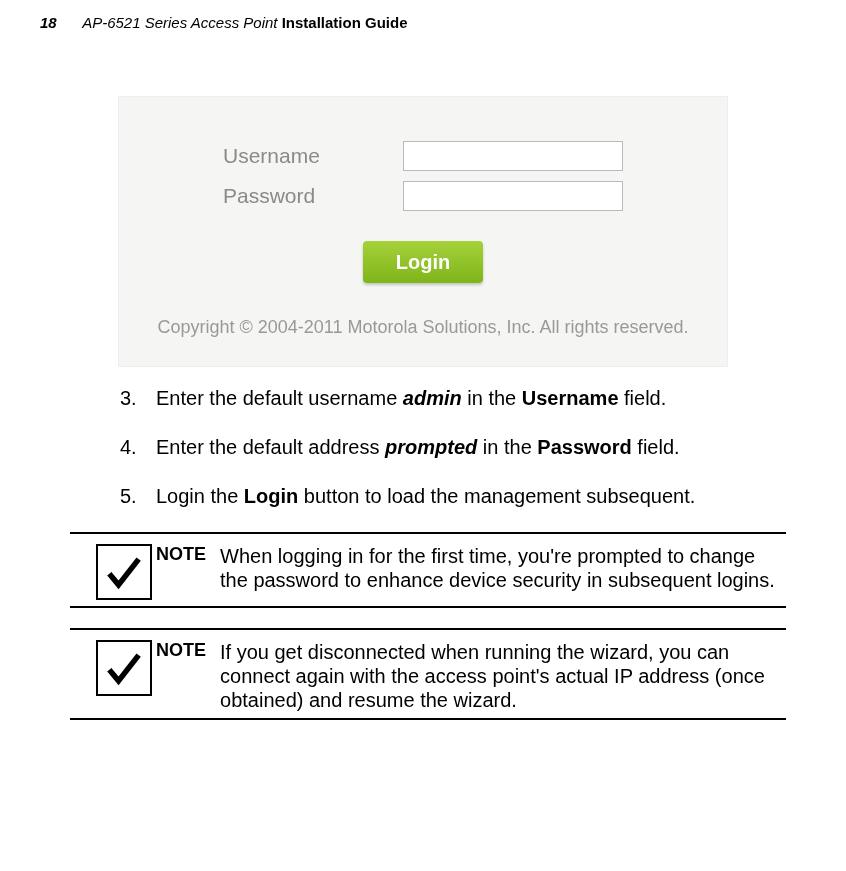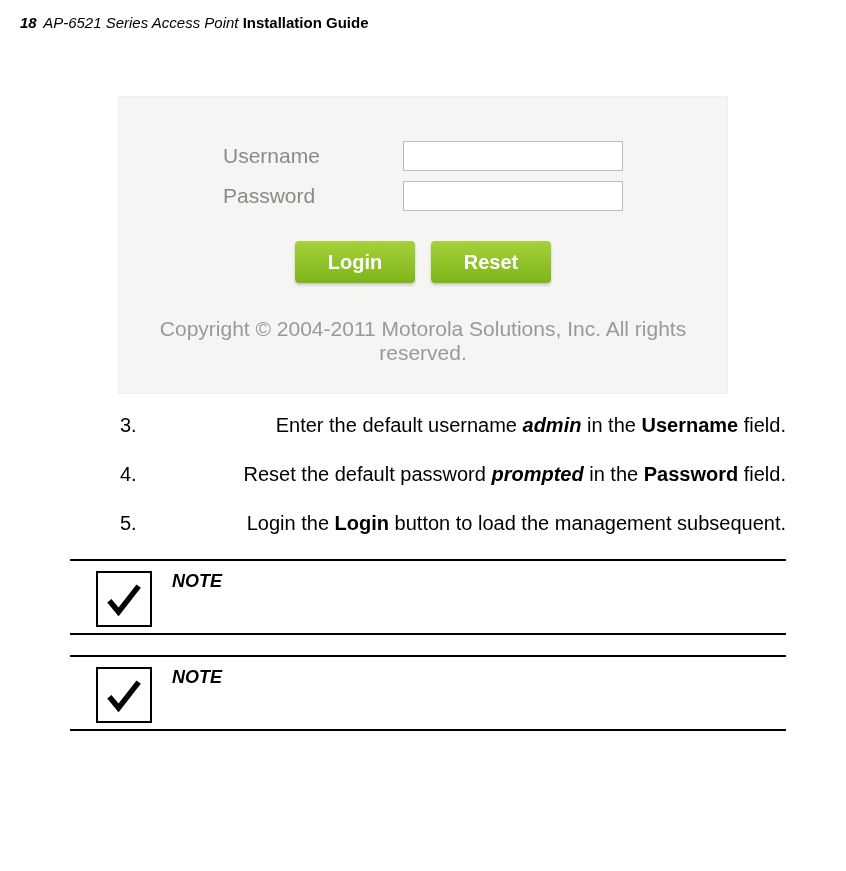--- a/index.html
+++ b/index.html
@@ -11,26 +11,27 @@
       padding: 0;
     }
     .page-header {
       padding: 14px 20px 4px 20px;
     }
     .page-number {
       font-weight: bold;
       font-style: italic;
       font-size: 15px;
       display: inline;
+      margin-left: 20px;
     }
     .doc-title {
       font-style: italic;
       font-size: 15px;
       display: inline;
-      margin-left: 2px;
+      margin-left: 21px;
     }
     .doc-title .bold-part { font-weight: bold; font-style: normal; }
     .login-panel-wrap {
       text-align: center;
       margin-top: 60px;
     }
     .login-panel {
       display: inline-block;
       width: 610px;
       background: #f5f5f3;
@@ -71,48 +72,47 @@
       border-radius: 4px;
       color: #fff;
       font-size: 20px;
       font-weight: bold;
       cursor: pointer;
       background: linear-gradient(to bottom, #a6d13b, #7eb519);
       box-shadow: 0 2px 3px rgba(0,0,0,0.2);
     }
     .copyright {
       margin-top: 34px;
-      font-size: 21px;
+      font-size: 18px;
       color: #999;
     }
     .instructions {
       margin: 18px 60px 0 120px;
       font-size: 20px;
       line-height: 1.35;
     }
     .step {
       display: flex;
       margin-bottom: 22px;
     }
     .step-num {
       width: 36px;
       flex-shrink: 0;
     }
-    .step-text { flex: 1; text-align: right; }
+    .step-text { flex: 1; }
     .note-divider {
       border: none;
       border-top: 2px solid #000;
       margin: 6px 60px 0 70px;
     }
     .note-block {
       display: flex;
       align-items: flex-start;
       margin: 10px 60px 6px 96px;
-      gap: 20px;
-      font-style: italic;
+      gap: 4px;
     }
     .check-icon {
       width: 56px;
       height: 56px;
       border: 2px solid #000;
       display: flex;
       align-items: center;
       justify-content: center;
       flex-shrink: 0;
     }
@@ -144,60 +144,61 @@
     <div class="form-row">
       <div class="form-label">Username</div>
       <input class="form-input" type="text" value="" style="">
     </div>
     <div class="form-row">
       <div class="form-label">Password</div>
       <input class="form-input" type="password" value="" style="">
     </div>
     <div class="button-row">
       <button class="btn">Login</button>
-      <button class="btn">Reset</button>
     </div>
     <div class="copyright">Copyright © 2004-2011 Motorola Solutions, Inc. All rights reserved.</div>
   </div>
 </div>
 
 <div class="instructions">
   <div class="step">
     <div class="step-num">3.</div>
     <div class="step-text"><span>Enter the default username </span><strong><em>admin</em></strong><span> in the </span><strong>Username</strong><span> field.</span></div>
   </div>
   <div class="step">
     <div class="step-num">4.</div>
-    <div class="step-text"><span>Reset the default password </span><strong><em>prompted</em></strong><span> in the </span><strong>Password</strong><span> field.</span></div>
+    <div class="step-text"><span>Enter the default address </span><strong><em>prompted</em></strong><span> in the </span><strong>Password</strong><span> field.</span></div>
   </div>
   <div class="step">
     <div class="step-num">5.</div>
     <div class="step-text"><span>Login the </span><strong>Login</strong><span> button to load the management subsequent.</span></div>
   </div>
 </div>
 
 <hr class="note-divider">
 <div class="note-block">
   <div class="check-icon">
     <svg viewBox="0 0 24 24" fill="none" stroke="#000" stroke-width="3">
         <polyline points="4,13 9,19 20,5"></polyline>
       </svg>
   </div>
   <div class="note-row">
     <div class="note-label">NOTE</div>
+    <div class="note-text">When logging in for the first time, you're prompted to change the password to enhance device security in subsequent logins.</div>
   </div>
 </div>
 <hr class="note-divider">
 
 <div style="height:14px"></div>
 
 <hr class="note-divider">
 <div class="note-block">
   <div class="check-icon">
     <svg viewBox="0 0 24 24" fill="none" stroke="#000" stroke-width="3">
         <polyline points="4,13 9,19 20,5"></polyline>
       </svg>
   </div>
   <div class="note-row">
     <div class="note-label">NOTE</div>
+    <div class="note-text">If you get disconnected when running the wizard, you can connect again with the access point's actual IP address (once obtained) and resume the wizard.</div>
   </div>
 </div>
 <hr class="note-divider">
 
 </body></html>

